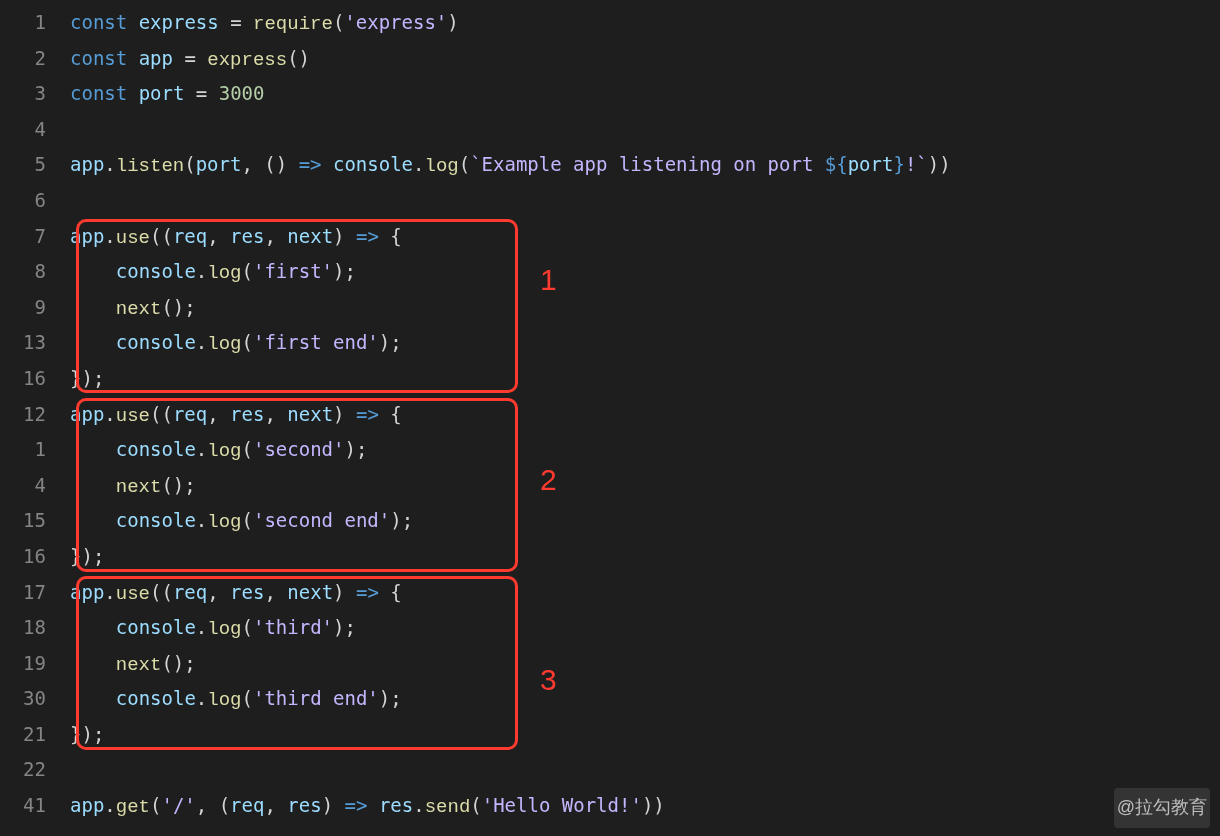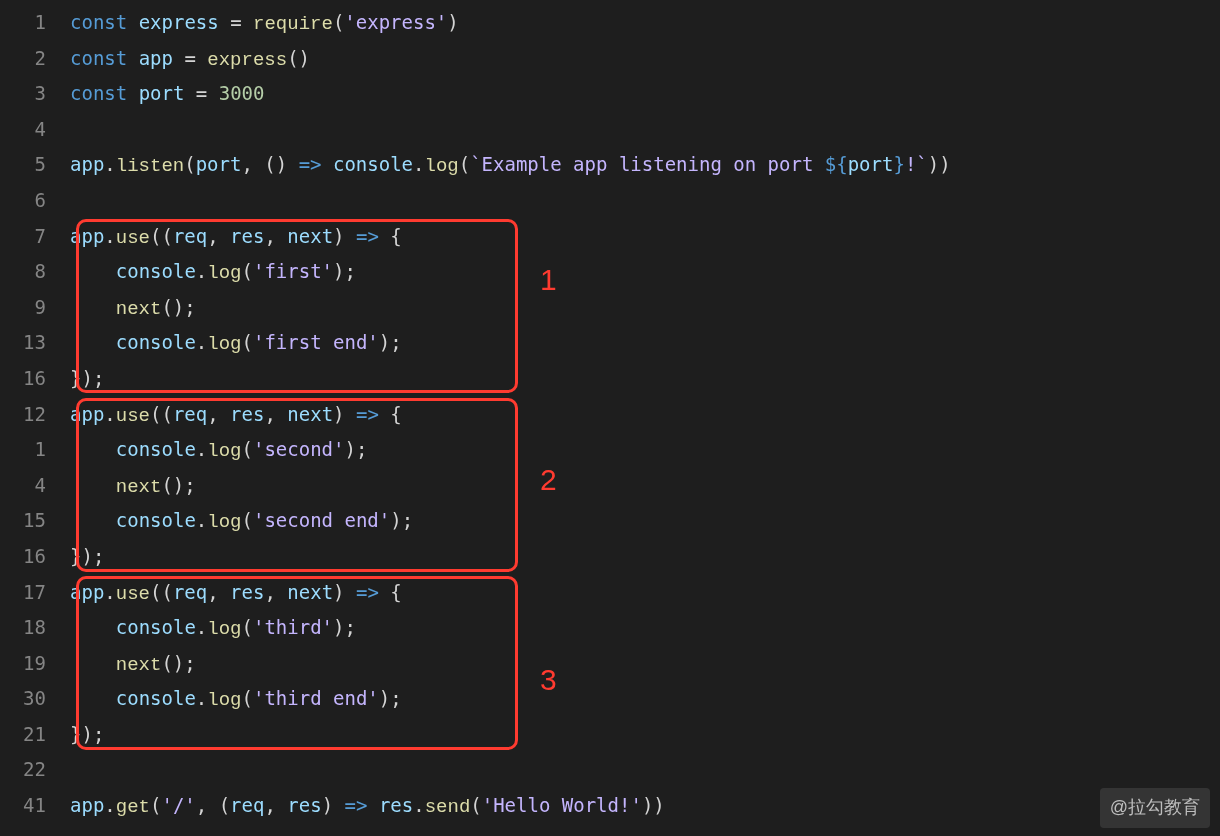--- a/index.html
+++ b/index.html
@@ -55,21 +55,21 @@
       pointer-events: none;
     }
     .watermark {
       position: absolute;
       bottom: 8px;
       right: 10px;
       background: rgba(255,255,255,0.1);
       color: #bdbdbd;
       font-family: -apple-system, "PingFang SC", sans-serif;
       font-size: 18px;
-      padding: 2px 10px;
+      padding: 2px 3px;
       border-radius: 4px;
       text-align: right;
     }
   </style>
 </head>
 <body>
 
 <div class="editor">
   <div class="gutter">
       <div class="line">1</div>

